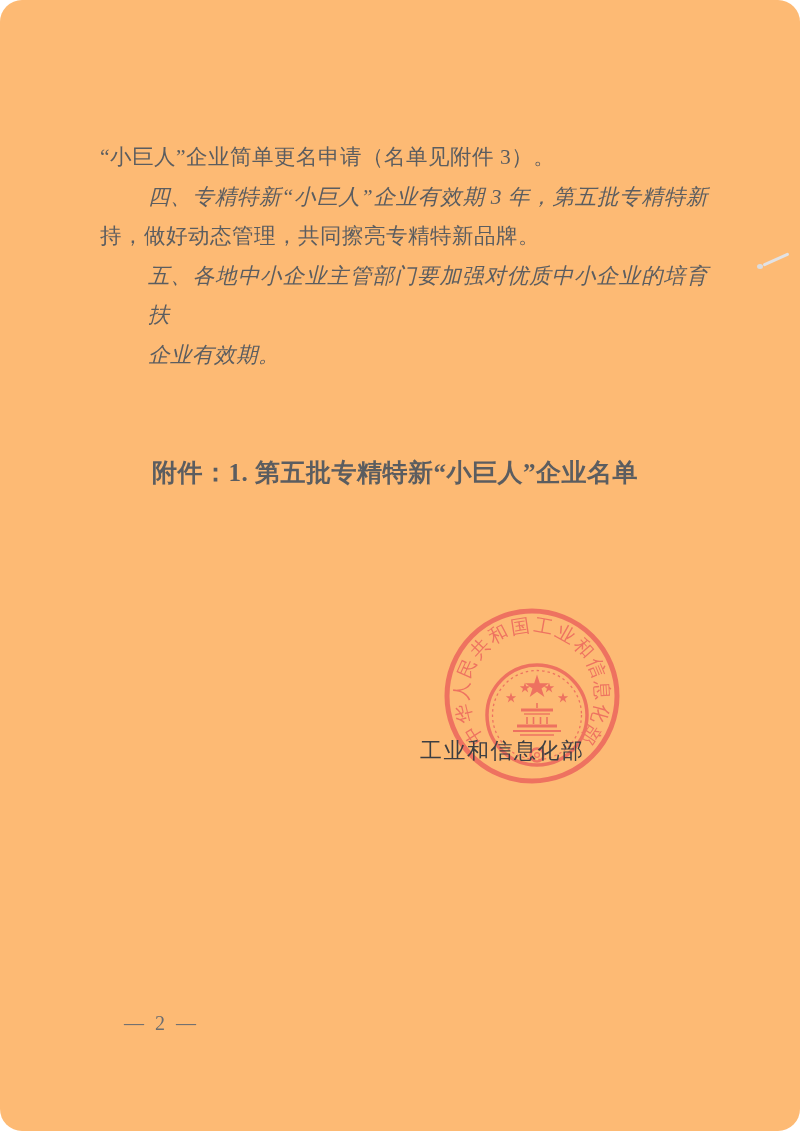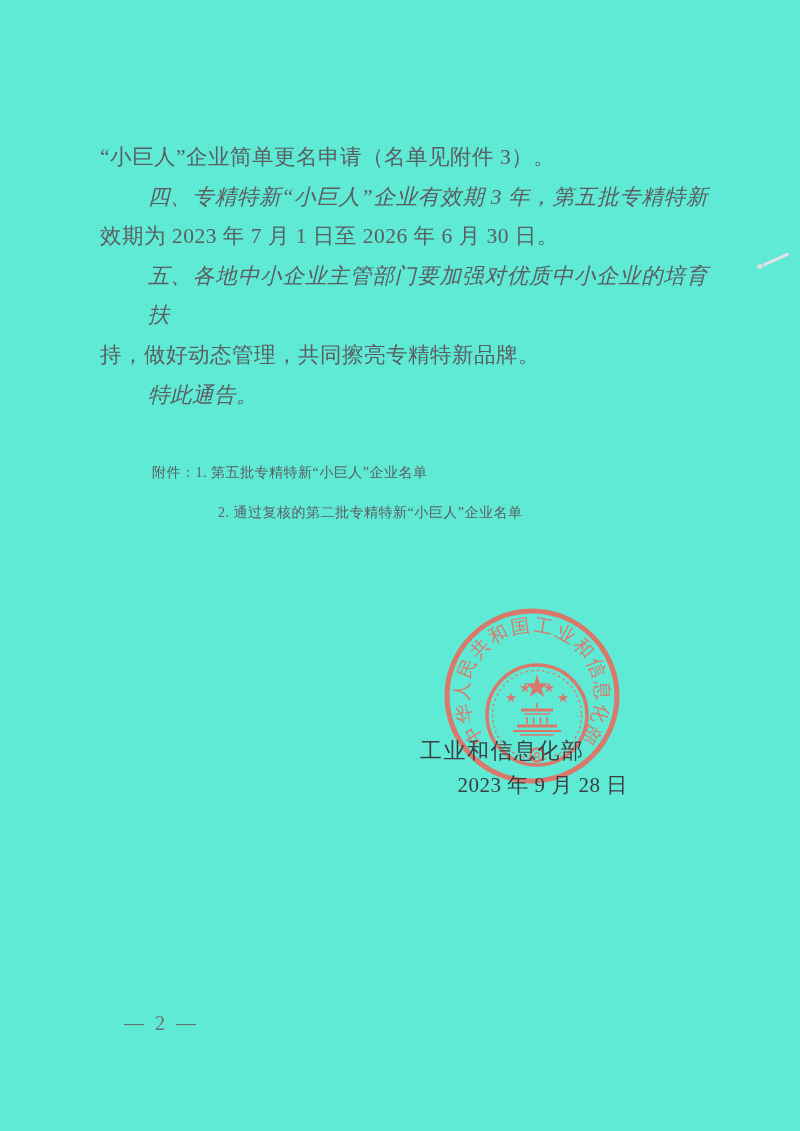--- a/index.html
+++ b/index.html
@@ -4,23 +4,24 @@
 <style>
   html, body {
     margin: 0;
     padding: 0;
     background: #ffffff;
   }
   .page {
     position: relative;
     width: 800px;
     height: 1131px;
-    background: #5eead4;
+    background: #fdba74;
     overflow: hidden;
     font-family: "Liberation Serif", "DejaVu Serif", serif;
+    border-radius: 22px;
   }
   
   .body-text {
     position: absolute;
     left: 100px;
     top: 138px;
     width: 608px;
     font-size: 21.5px;
     line-height: 39.6px;
     color: #5b5d60;
@@ -33,24 +34,25 @@
     text-align: justify;
     text-align-last: justify;
   }
   .body-line.full.indent { padding-left: 48px; }
   
   .attachments {
     position: absolute;
     left: 100px;
     top: 453px;
     width: 640px;
-    font-size: 14px;
+    font-size: 25px;
     line-height: 40px;
     color: #5b5d60;
     letter-spacing: 0.5px;
+    font-weight: bold;
   }
   .att-line { white-space: nowrap; }
   .att-first { padding-left: 52px; }
   .att-rest  { padding-left: 118px; }
   
   .seal {
     position: absolute;
     left: 437px;
     top: 601px;
     width: 190px;
@@ -116,29 +118,27 @@
   }
 </style>
 </head>
 <body>
 
 <div class="page">
 
   <div class="body-text">
     <div class="body-line">“小巨人”企业简单更名申请（名单见附件 3）。</div>
     <div class="body-line indent full">四、专精特新“小巨人”企业有效期 3 年，第五批专精特新</div>
-    <div class="body-line">效期为 2023 年 7 月 1 日至 2026 年 6 月 30 日。</div>
+    <div class="body-line">持，做好动态管理，共同擦亮专精特新品牌。</div>
     <div class="body-line indent full">五、各地中小企业主管部门要加强对优质中小企业的培育扶</div>
-    <div class="body-line">持，做好动态管理，共同擦亮专精特新品牌。</div>
-    <div class="body-line indent">特此通告。</div>
+    <div class="body-line indent">企业有效期。</div>
   </div>
 
   <div class="attachments">
     <div class="att-line att-first">附件：1. 第五批专精特新“小巨人”企业名单</div>
-    <div class="att-line att-rest">2. 通过复核的第二批专精特新“小巨人”企业名单</div>
   </div>
 
   <div class="seal">
     <svg viewBox="0 0 190 190" xmlns="http://www.w3.org/2000/svg">
       <defs>
         <path id="star" d="M0,-10 L2.25,-3.09 L9.51,-3.09 L3.63,1.18 L5.88,8.09 L0,3.82 L-5.88,8.09 L-3.63,1.18 L-9.51,-3.09 L-2.25,-3.09 Z"></path>
         <path id="ringTextArc" d="M 49.75 140.25 A 64 64 0 1 1 140.25 140.25" fill="none"></path>
       </defs>
 
       <circle cx="95" cy="95" r="85" fill="none" stroke="#ec695e" stroke-width="5"></circle>
@@ -170,20 +170,19 @@
           <path d="M-17,20 L17,20" stroke-width="1.4"></path>
         </g>
 
         <circle cx="0" cy="40" r="6.5" stroke-width="2.4"></circle>
         <circle cx="0" cy="40" r="2.4" stroke-width="1.2"></circle>
       </g>
     </svg>
   </div>
 
   <div class="issuer">工业和信息化部</div>
-  <div class="issue-date">2023 年 9 月 28 日</div>
 
   <div class="page-number">— 2 —</div>
 
   <div class="artifact"></div>
   <div class="artifact2"></div>
 
 </div>
 
 </body></html>

